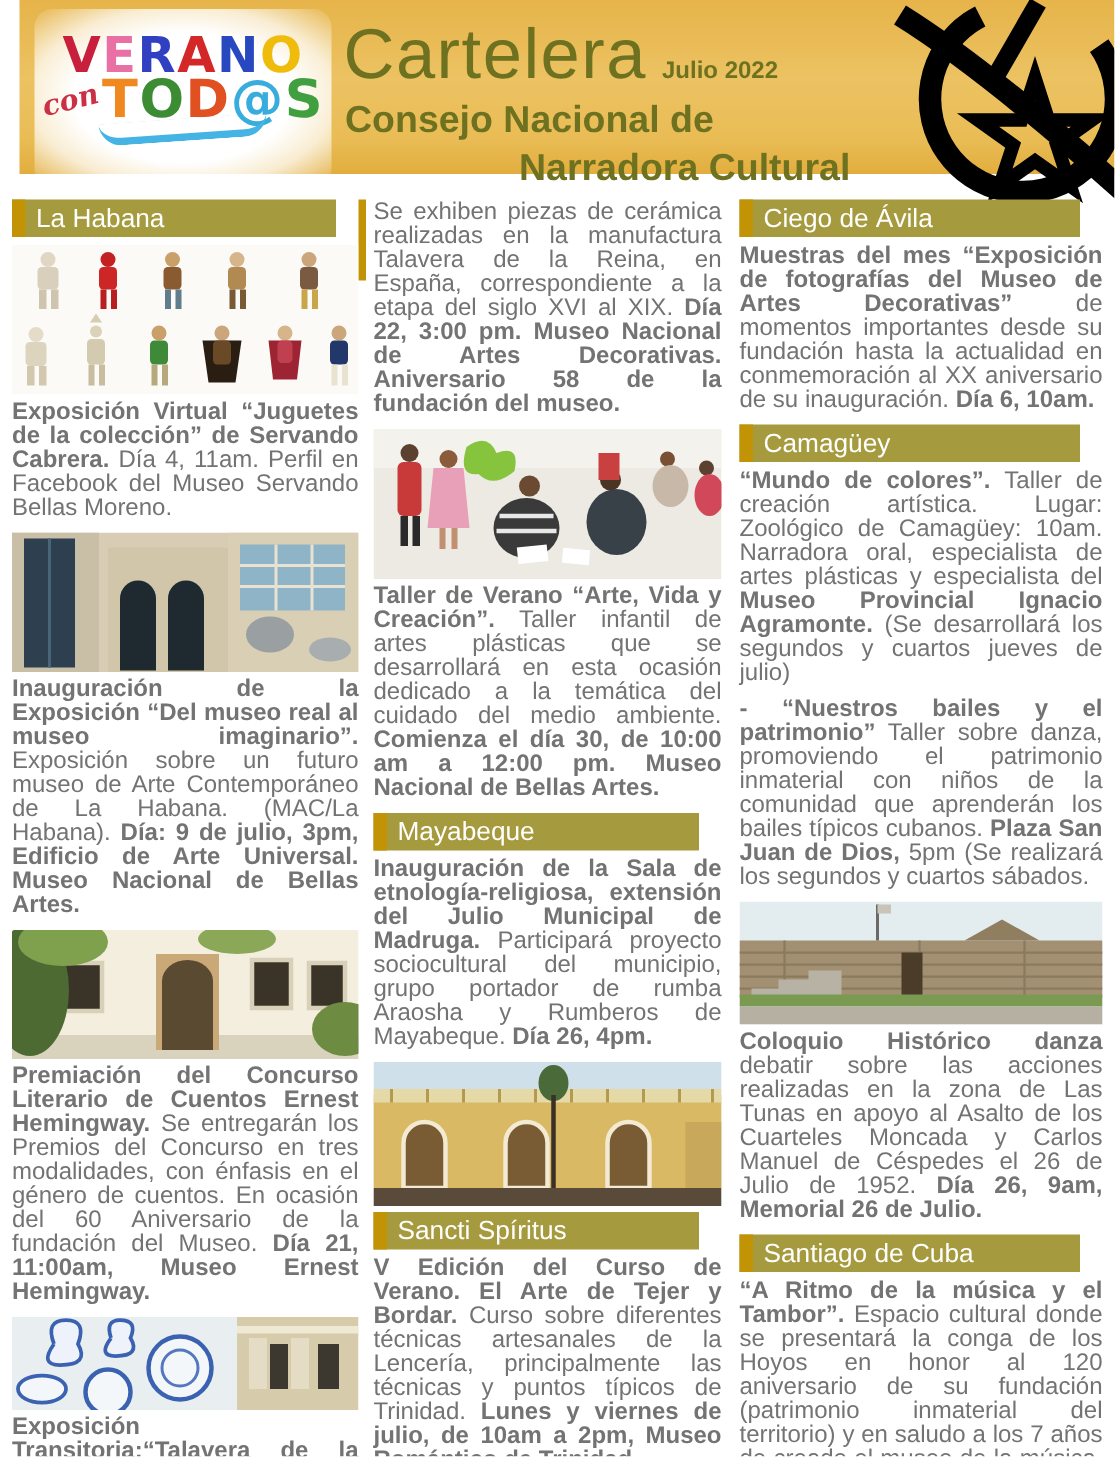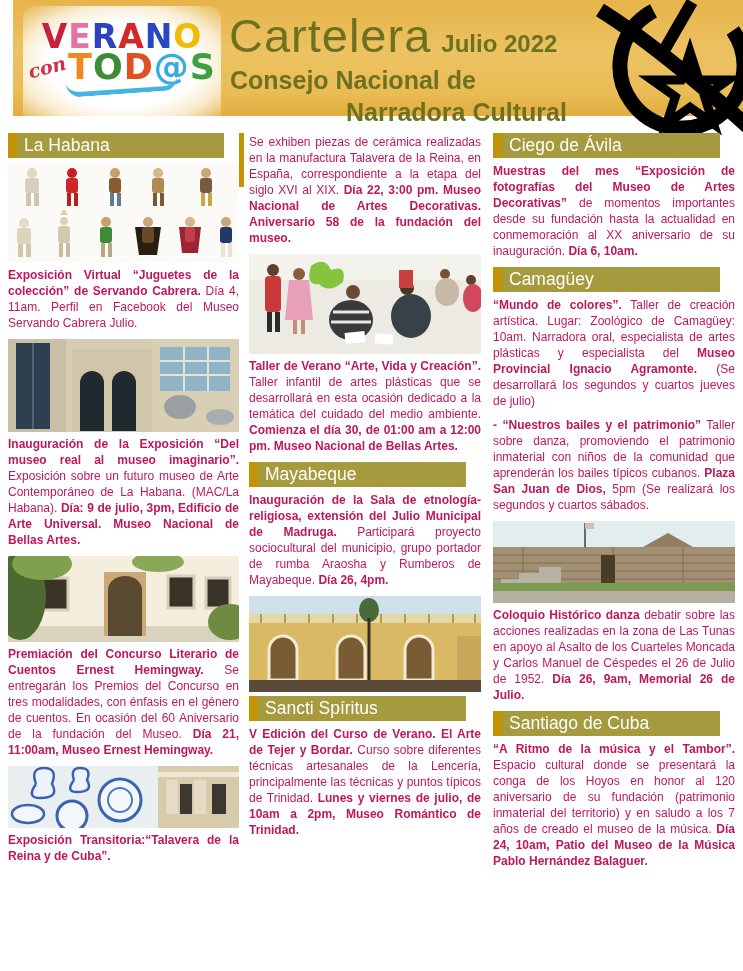--- a/index.html
+++ b/index.html
@@ -16,34 +16,34 @@
        font-family:"DejaVu Sans",sans-serif;}
   .vl2row{display:flex;justify-content:center;align-items:center;margin-top:-2px;}
   .con{font-family:"DejaVu Serif",serif;font-style:italic;font-weight:700;font-size:19px;
        color:#cc3044;transform:rotate(-14deg);margin-right:2px;}
   .vl2{font-size:35px;font-weight:800;letter-spacing:1px;line-height:34px;
        font-family:"DejaVu Sans",sans-serif;}
   .wave{width:112px;height:10px;border-bottom:5px solid #45b4e4;border-radius:0 0 60px 60px;
         margin:-5px auto 0;transform:rotate(-4deg);}
   .titlerow{position:absolute;left:216px;top:8px;white-space:nowrap;color:#6e7220;}
   .title{font-size:47px;font-weight:400;letter-spacing:1px;}
-  .month{font-size:24px;font-weight:700;margin-left:10px;text-align:center;}
+  .month{font-size:16px;font-weight:700;margin-left:10px;text-align:center;}
   .org1{position:absolute;left:217px;top:66px;color:#6e7220;font-size:25px;font-weight:700;}
   .org2{position:absolute;left:333px;top:98px;color:#6e7220;font-size:25px;font-weight:700;}
   .emblem{position:absolute;right:-16px;top:0px;}
 
   
   .col{position:absolute;top:133px;}
   .c1{left:8px;width:231px;}
   .c2{left:249px;width:232px;}
   .c3{left:493px;width:242px;}
 
   .bar{background:#a59a3e;border-left:9px solid #c29304;color:#ffffff;
        font-size:17.5px;line-height:20px;padding:2px 4px 3px 7px;margin:0 15px 5px 0;}
-  .ev{font-size:12px;line-height:16px;text-align:justify;color:#be185d;margin:3px 0 8px 0;}
+  .ev{font-size:16px;line-height:16px;text-align:justify;color:#737373;margin:3px 0 8px 0;}
   .ev b{font-weight:700;}
   .ph{display:block;margin:2px 0 4px 0;}
   .divline{position:absolute;left:239px;top:133px;width:5px;height:54px;background:#c29304;}
 </style>
 </head>
 <body>
 
 <div class="page">
 
   <div class="band">
@@ -140,21 +140,21 @@
           </g>
         <g transform="translate(218,56)">
             <circle cx="0" cy="3" r="5" fill="#caa67a"></circle>
             <rect x="-6" y="8" width="12" height="16" rx="3" fill="#22386a"></rect>
             <rect x="-5" y="24" width="4" height="14" fill="#e8e2d0"></rect>
             <rect x="2" y="24" width="4" height="14" fill="#e8e2d0"></rect>
           </g>
       </g>
     </svg>
 
-    <p class="ev"><b>Exposición Virtual “Juguetes de la colección” de Servando Cabrera.</b><span>  Día 4, 11am. Perfil en Facebook del Museo Servando Cabrera Julio.</span></p>
+    <p class="ev"><b>Exposición Virtual “Juguetes de la colección” de Servando Cabrera.</b><span>  Día 4, 11am. Perfil en Facebook del Museo Servando Bellas Moreno.</span></p>
 
     <svg class="ph" width="231" height="93" viewBox="0 0 231 93" preserveAspectRatio="none">
       <rect width="231" height="93" fill="#d8cdb4"></rect>
       <rect x="0" y="0" width="58" height="93" fill="#c9bfa6"></rect>
       <rect x="8" y="4" width="34" height="86" fill="#2e4050"></rect>
       <line x1="25" y1="4" x2="25" y2="90" stroke="#4a6478" stroke-width="2"></line>
       <rect x="64" y="10" width="80" height="83" fill="#d2c6aa"></rect>
       <path d="M72,92 L72,44 A12,12 0 0 1 96,44 L96,92 Z" fill="#1e2a30"></path>
       <path d="M104,92 L104,44 A12,12 0 0 1 128,44 L128,92 Z" fill="#1e2a30"></path>
       <rect x="144" y="0" width="87" height="93" fill="#d9cfb4"></rect>
@@ -229,21 +229,21 @@
         <circle cx="196" cy="20" r="5" fill="#7a5034"></circle>
           <ellipse cx="198" cy="38" rx="12" ry="14" fill="#c8b8a8"></ellipse>
         <circle cx="222" cy="26" r="5" fill="#5c4030"></circle>
           <ellipse cx="224" cy="44" rx="10" ry="14" fill="#d0485a"></ellipse>
       </g>
       <rect x="96" y="78" width="20" height="11" fill="#ffffff" transform="rotate(-6 106 83)"></rect>
       <rect x="126" y="80" width="18" height="10" fill="#ffffff" transform="rotate(5 135 85)"></rect>
       <rect x="150" y="16" width="14" height="18" fill="#c84040"></rect>
     </svg>
 
-    <p class="ev"><b>Taller de Verano “Arte, Vida y Creación”.</b><span> Taller infantil de artes plásticas que se desarrollará en esta ocasión dedicado a la temática del cuidado del medio ambiente. </span><b>Comienza el día 30, de 01:00 am a 12:00 pm. Museo Nacional de Bellas Artes.</b></p>
+    <p class="ev"><b>Taller de Verano “Arte, Vida y Creación”.</b><span> Taller infantil de artes plásticas que se desarrollará en esta ocasión dedicado a la temática del cuidado del medio ambiente. </span><b>Comienza el día 30, de 10:00 am a 12:00 pm. Museo Nacional de Bellas Artes.</b></p>
 
     <div class="bar">Mayabeque</div>
 
     <p class="ev"><b>Inauguración de la Sala de etnología-religiosa, extensión del Julio Municipal de Madruga.</b><span> Participará proyecto sociocultural del municipio, grupo portador de rumba Araosha y Rumberos de Mayabeque. </span><b>Día 26, 4pm.</b></p>
 
     <svg class="ph" width="232" height="96" viewBox="0 0 232 96" preserveAspectRatio="none">
       <rect width="232" height="96" fill="#cfe0ea"></rect>
       <rect x="0" y="22" width="232" height="62" fill="#d9b964"></rect>
       <rect x="0" y="18" width="232" height="9" fill="#e6d9a8"></rect>
       <g stroke="#b49a4e" stroke-width="2">

